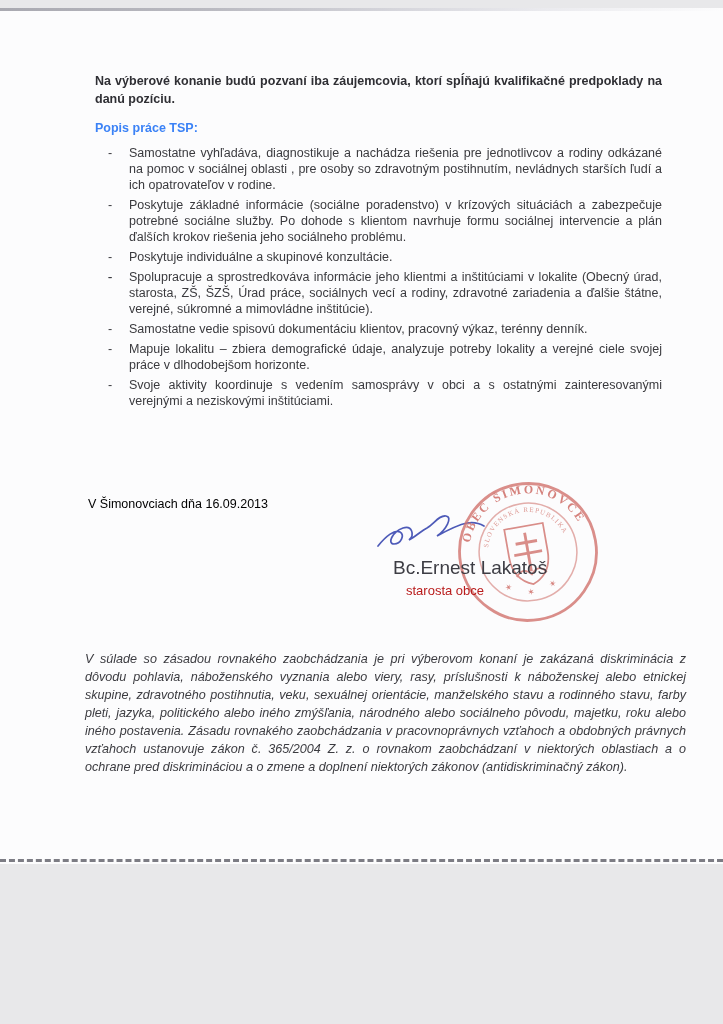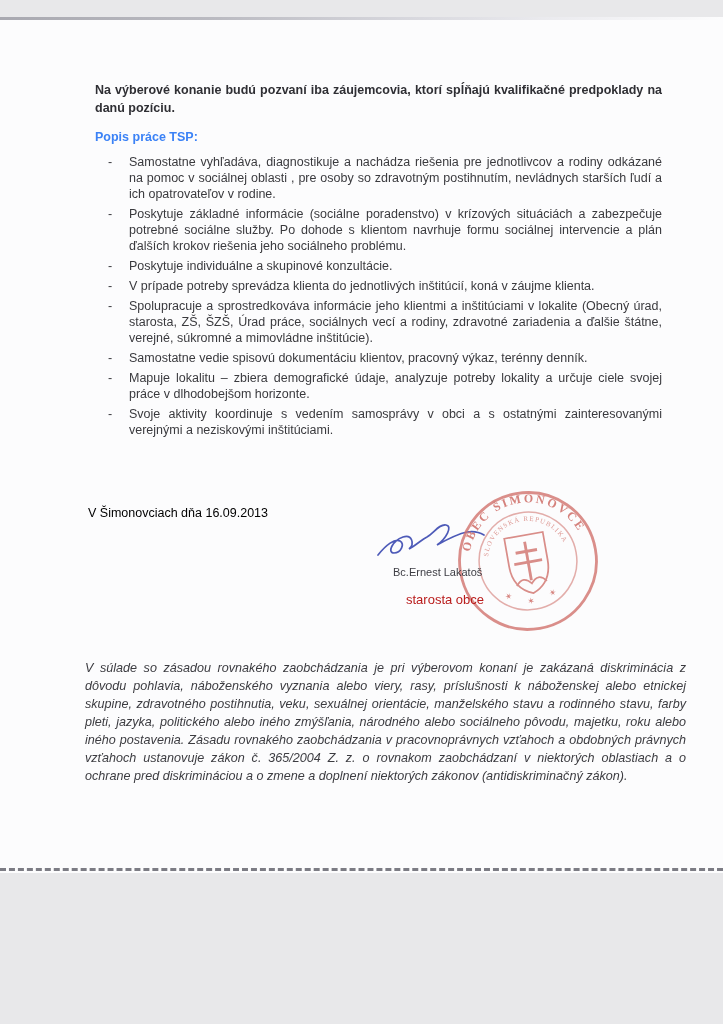--- a/index.html
+++ b/index.html
@@ -1,19 +1,19 @@
 <!DOCTYPE html>
 <html><head>
 <meta charset="utf-8">
 <style>
   html,body{margin:0;padding:0;background:#e8e8ea;}
   .page{
     position:relative;
     width:723px;height:856px;
-    margin:17px auto;
+    margin:8px auto;
     background:#fcfcfd;
     overflow:hidden;
     font-family:"Liberation Sans", sans-serif;
     color:#3a3a3e;
   }
   
   .top-edge{
     position:absolute;top:0;left:0;width:100%;height:3px;
     background:linear-gradient(90deg,#8d8d97 0%,#a5a5ae 30%,#c9c9d1 55%,#e4e4e9 75%,rgba(230,230,235,0) 100%);
     opacity:.75;
@@ -50,21 +50,21 @@
     position:absolute;left:13px;top:0;
     font-weight:normal;
   }
   .date-line{
     position:absolute;left:88px;top:489px;
     font-size:12.5px;color:#000000;
   }
   
   .sig-scribble{position:absolute;left:376px;top:502px;width:112px;height:46px;}
   .stamp{position:absolute;left:452px;top:466px;width:152px;height:156px;opacity:.88;}
-  .sig-name{position:absolute;left:393px;top:549px;font-size:11px;color:#3d3d44;}
+  .sig-name{position:absolute;left:393px;top:549px;font-size:19px;color:#3d3d44;}
   .sig-title{position:absolute;left:406px;top:575px;font-size:13px;color:#b91c1c;}
   
   .legal{
     position:absolute;left:85px;top:629px;width:601px;
     font-style:italic;
     font-size:12.6px;line-height:18px;
     text-align:justify;
     color:#3c3c41;
   }
 </style>
@@ -75,24 +75,24 @@
 
   <div class="top-edge"></div>
 
   <div class="content">
     <p class="intro bold">Na výberové konanie budú pozvaní iba záujemcovia, ktorí spĺňajú kvalifikačné predpoklady na danú pozíciu.</p>
     <p class="heading">Popis práce TSP:</p>
     <ul class="duties">
       <li><span class="dash">-</span><span>Samostatne vyhľadáva, diagnostikuje a nachádza riešenia pre jednotlivcov a rodiny odkázané na pomoc v sociálnej oblasti , pre osoby so zdravotným postihnutím, nevládnych starších ľudí a ich opatrovateľov v rodine.</span></li>
       <li><span class="dash">-</span><span>Poskytuje základné informácie (sociálne poradenstvo) v krízových situáciách a zabezpečuje potrebné sociálne služby.  Po dohode s klientom navrhuje formu sociálnej intervencie a plán ďalších krokov riešenia jeho sociálneho problému.</span></li>
       <li><span class="dash">-</span><span>Poskytuje individuálne a skupinové konzultácie.</span></li>
-      <li><span class="dash">-</span><span>V prípade potreby sprevádza klienta do jednotlivých inštitúcií, koná v záujme klienta.</span></li>
+      <li><span class="dash">-</span></li>
       <li><span class="dash">-</span><span>Spolupracuje a sprostredkováva informácie jeho klientmi a inštitúciami v lokalite (Obecný úrad, starosta, ZŠ, ŠZŠ, Úrad práce, sociálnych vecí a rodiny, zdravotné zariadenia a ďalšie štátne, verejné, súkromné a mimovládne inštitúcie).</span></li>
       <li><span class="dash">-</span><span>Samostatne vedie spisovú dokumentáciu  klientov, pracovný výkaz, terénny denník.</span></li>
-      <li><span class="dash">-</span><span>Mapuje lokalitu – zbiera demografické údaje, analyzuje potreby lokality a určuje ciele svojej práce v dlhodobejšom horizonte.</span></li>
+      <li><span class="dash">-</span><span>Mapuje lokalitu – zbiera demografické údaje, analyzuje potreby lokality a verejné ciele svojej práce v dlhodobejšom horizonte.</span></li>
       <li><span class="dash">-</span><span>Svoje aktivity koordinuje s vedením samosprávy v obci a s ostatnými zainteresovanými verejnými a neziskovými inštitúciami.</span></li>
     </ul>
   </div>
 
   <div class="date-line">V Šimonovciach dňa 16.09.2013</div>
 
   <svg class="sig-scribble" viewBox="0 0 112 46">
     <path d="M2,36 C10,26 19,19 24,22 C29,25 25,34 18,34 C11,34 16,22 27,18 C36,15 39,25 33,30 C39,27 45,21 51,18
              C58,14 63,5 70,6 C77,7 70,20 61,26 C70,21 81,15 91,13 C97,12 103,13 108,16" fill="none" stroke="#2e3dab" stroke-width="1.7" stroke-linecap="round" opacity="0.85"></path>
   </svg>

